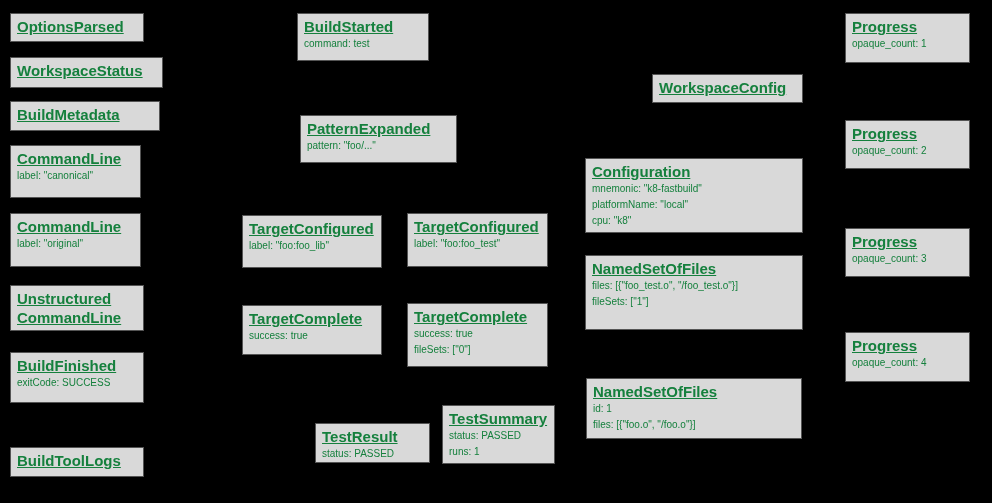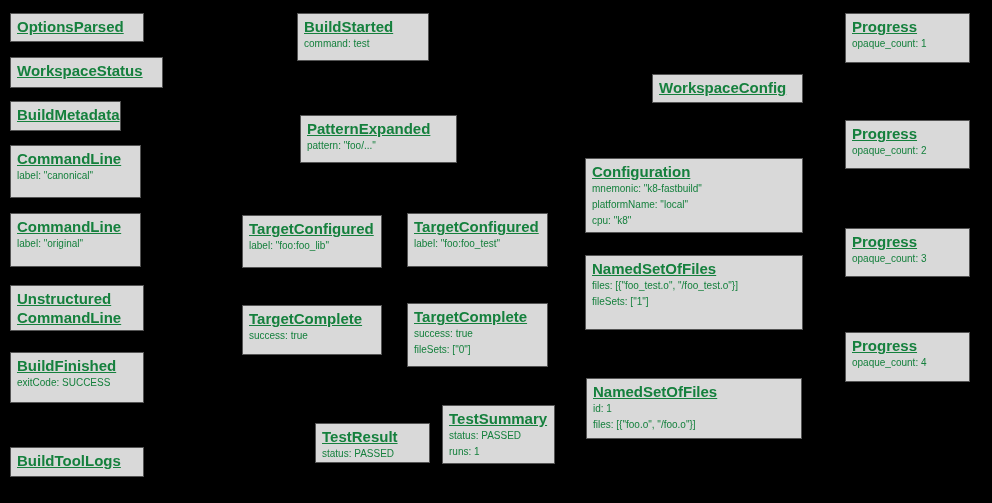--- a/index.html
+++ b/index.html
@@ -43,21 +43,21 @@
 <div id="canvas">
 
   <div class="node" style="left:10px; top:13px; width:134px; height:29px;">
     <div class="node-title">OptionsParsed</div>
   </div>
 
   <div class="node" style="left:10px; top:57px; width:153px; height:31px;">
     <div class="node-title">WorkspaceStatus</div>
   </div>
 
-  <div class="node" style="left:10px; top:101px; width:111px; height:30px;">
+  <div class="node" style="left:10px; top:101px; width:150px; height:30px;">
     <div class="node-title">BuildMetadata</div>
   </div>
 
   <div class="node" style="left:10px; top:145px; width:131px; height:53px;">
     <div class="node-title">CommandLine</div>
     <div class="node-field">label: "canonical"</div>
   </div>
 
   <div class="node" style="left:10px; top:213px; width:131px; height:54px;">
     <div class="node-title">CommandLine</div>

